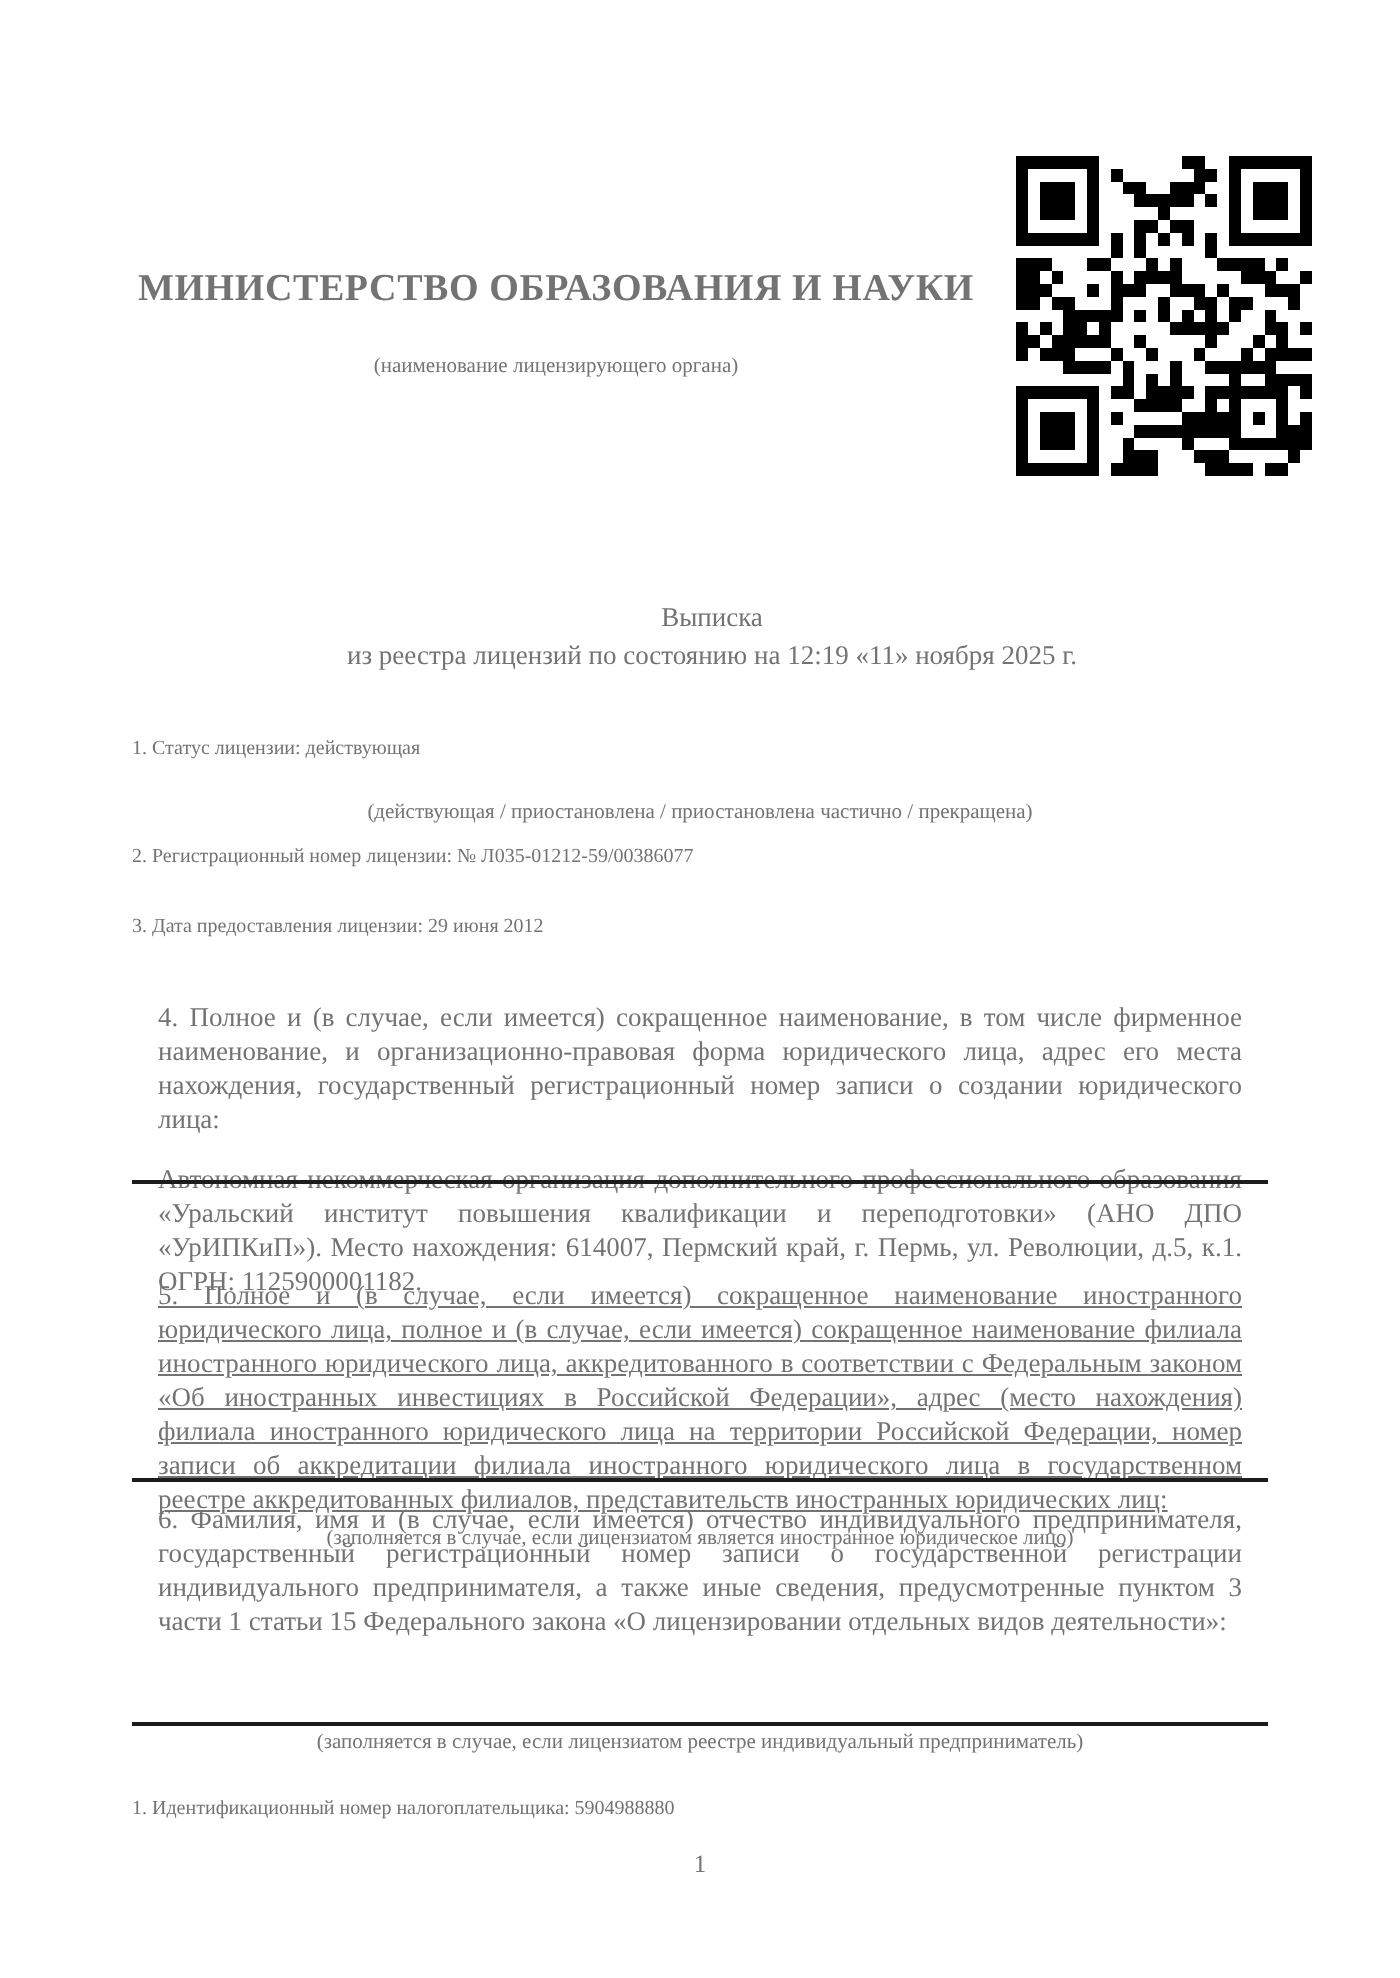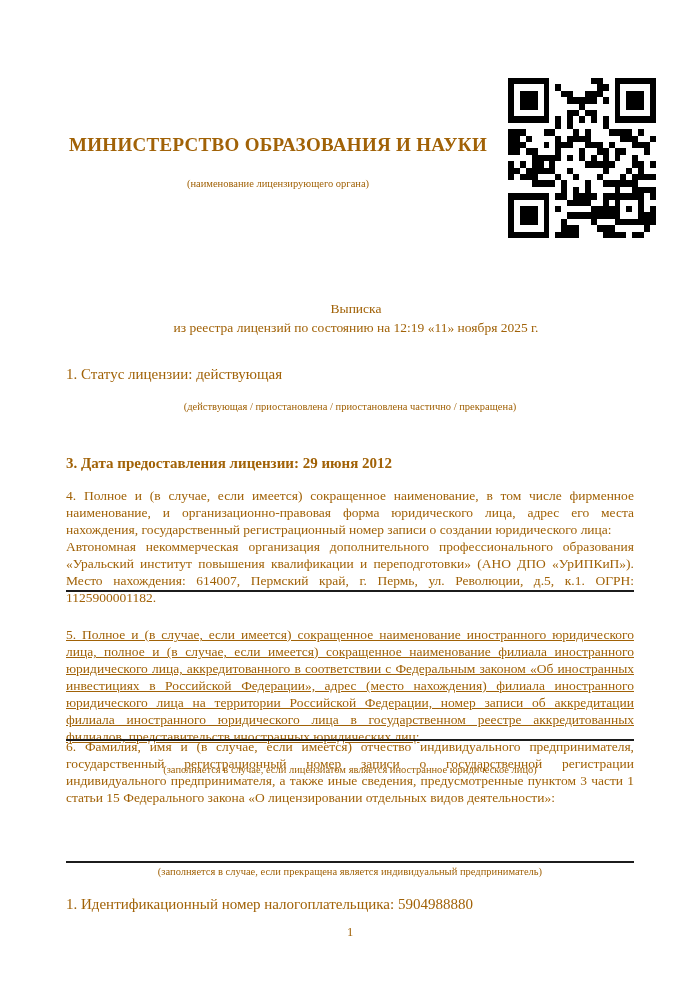--- a/index.html
+++ b/index.html
@@ -1,43 +1,43 @@
 <!DOCTYPE html>
 <html><head>
 <meta charset="utf-8">
 <style>
   html,body{margin:0;padding:0;background:#e8e8e8;}
   .page{
     position:relative;
     width:700px;height:989px;
     margin:0 auto;
     background:#ffffff;
-    color:#a16207;
+    color:#737373;
     font-family:"Liberation Serif","DejaVu Serif",serif;
     overflow:hidden;
   }
   .abs{position:absolute;}
   
   .ministry{left:66px;top:131px;width:424px;text-align:center;}
   .ministry-title{font-size:19px;font-weight:bold;line-height:27px;letter-spacing:.3px;}
   .ministry-caption{font-size:10.5px;line-height:13px;margin-top:19px;}
   .qr{left:508px;top:78px;width:148px;height:160px;}
   
   .doc-title{left:6px;top:299px;width:700px;text-align:center;font-size:13.5px;line-height:19px;}
   
-  .line-item{left:66px;width:568px;font-size:15px;line-height:17px;}
+  .line-item{left:66px;width:568px;font-size:10px;line-height:17px;}
   .para{left:66px;width:568px;font-size:13.5px;line-height:17px;text-align:justify;}
-  .para p{margin:0;}
+  .para p{margin:13px;}
   .caption-center{left:66px;width:568px;text-align:center;font-size:10.5px;line-height:13px;}
   .rule{left:66px;width:568px;border-top:2px solid #1c1c1c;height:0;}
   .page-number{left:0;top:925px;width:700px;text-align:center;font-size:12.5px;}
   .pos-item1{top:366px;}
   .pos-cap1{top:400px;}
   .pos-item2{top:420px;}
-  .pos-item3{top:455px;font-weight:bold;}
+  .pos-item3{top:455px;}
   .pos-item4{top:487px;}
   .pos-rule1{top:590px;}
   .pos-cap2{top:594px;}
   .pos-item5{top:626px;text-decoration:underline;}
   .pos-rule2{top:739px;}
   .pos-cap3{top:763px;}
   .pos-item6{top:738px;}
   .pos-rule3{top:861px;}
   .pos-cap4{top:865px;}
   .pos-item7{top:896px;}
@@ -368,38 +368,39 @@
     </svg>
 
   <div class="abs doc-title">
     <div>Выписка</div>
     <div>из реестра лицензий по состоянию на 12:19 «11» ноября 2025 г.</div>
   </div>
 
   <div class="abs line-item pos-item1">1. Статус лицензии: действующая</div>
   <div class="abs caption-center pos-cap1">(действующая / приостановлена / приостановлена частично / прекращена)</div>
 
+  <div class="abs line-item pos-item2">2. Регистрационный номер лицензии: № Л035-01212-59/00386077</div>
 
   <div class="abs line-item pos-item3">3. Дата предоставления лицензии: 29 июня 2012</div>
 
   <div class="abs para pos-item4">
     <p>4. Полное и (в случае, если имеется) сокращенное наименование, в том числе фирменное наименование, и организационно-правовая форма юридического лица, адрес его места нахождения, государственный регистрационный номер записи о создании юридического лица:</p>
     <p>Автономная некоммерческая организация дополнительного профессионального образования «Уральский институт повышения квалификации и переподготовки» (АНО ДПО «УрИПКиП»). Место нахождения: 614007, Пермский край, г. Пермь, ул. Революции, д.5, к.1. ОГРН: 1125900001182.</p>
   </div>
   <div class="abs rule pos-rule1"></div>
 
   <div class="abs para pos-item5">
     <p>5. Полное и (в случае, если имеется) сокращенное наименование иностранного юридического лица, полное и (в случае, если имеется) сокращенное наименование филиала иностранного юридического лица, аккредитованного в соответствии с Федеральным законом «Об иностранных инвестициях в Российской Федерации», адрес (место нахождения) филиала иностранного юридического лица на территории Российской Федерации, номер записи об аккредитации филиала иностранного юридического лица в государственном реестре аккредитованных филиалов, представительств иностранных юридических лиц:</p>
   </div>
   <div class="abs rule pos-rule2"></div>
   <div class="abs caption-center pos-cap3">(заполняется в случае, если лицензиатом является иностранное юридическое лицо)</div>
 
   <div class="abs para pos-item6">
     <p>6. Фамилия, имя и (в случае, если имеется) отчество индивидуального предпринимателя, государственный регистрационный номер записи о государственной регистрации индивидуального предпринимателя, а также иные сведения, предусмотренные пунктом 3 части 1 статьи 15 Федерального закона «О лицензировании отдельных видов деятельности»:</p>
   </div>
   <div class="abs rule pos-rule3"></div>
-  <div class="abs caption-center pos-cap4">(заполняется в случае, если прекращена является индивидуальный предприниматель)</div>
+  <div class="abs caption-center pos-cap4">(заполняется в случае, если лицензиатом реестре индивидуальный предприниматель)</div>
 
   <div class="abs line-item pos-item7">1. Идентификационный номер налогоплательщика: 5904988880</div>
 
   <div class="abs page-number">1</div>
 
 </div>
 
 </body></html>

